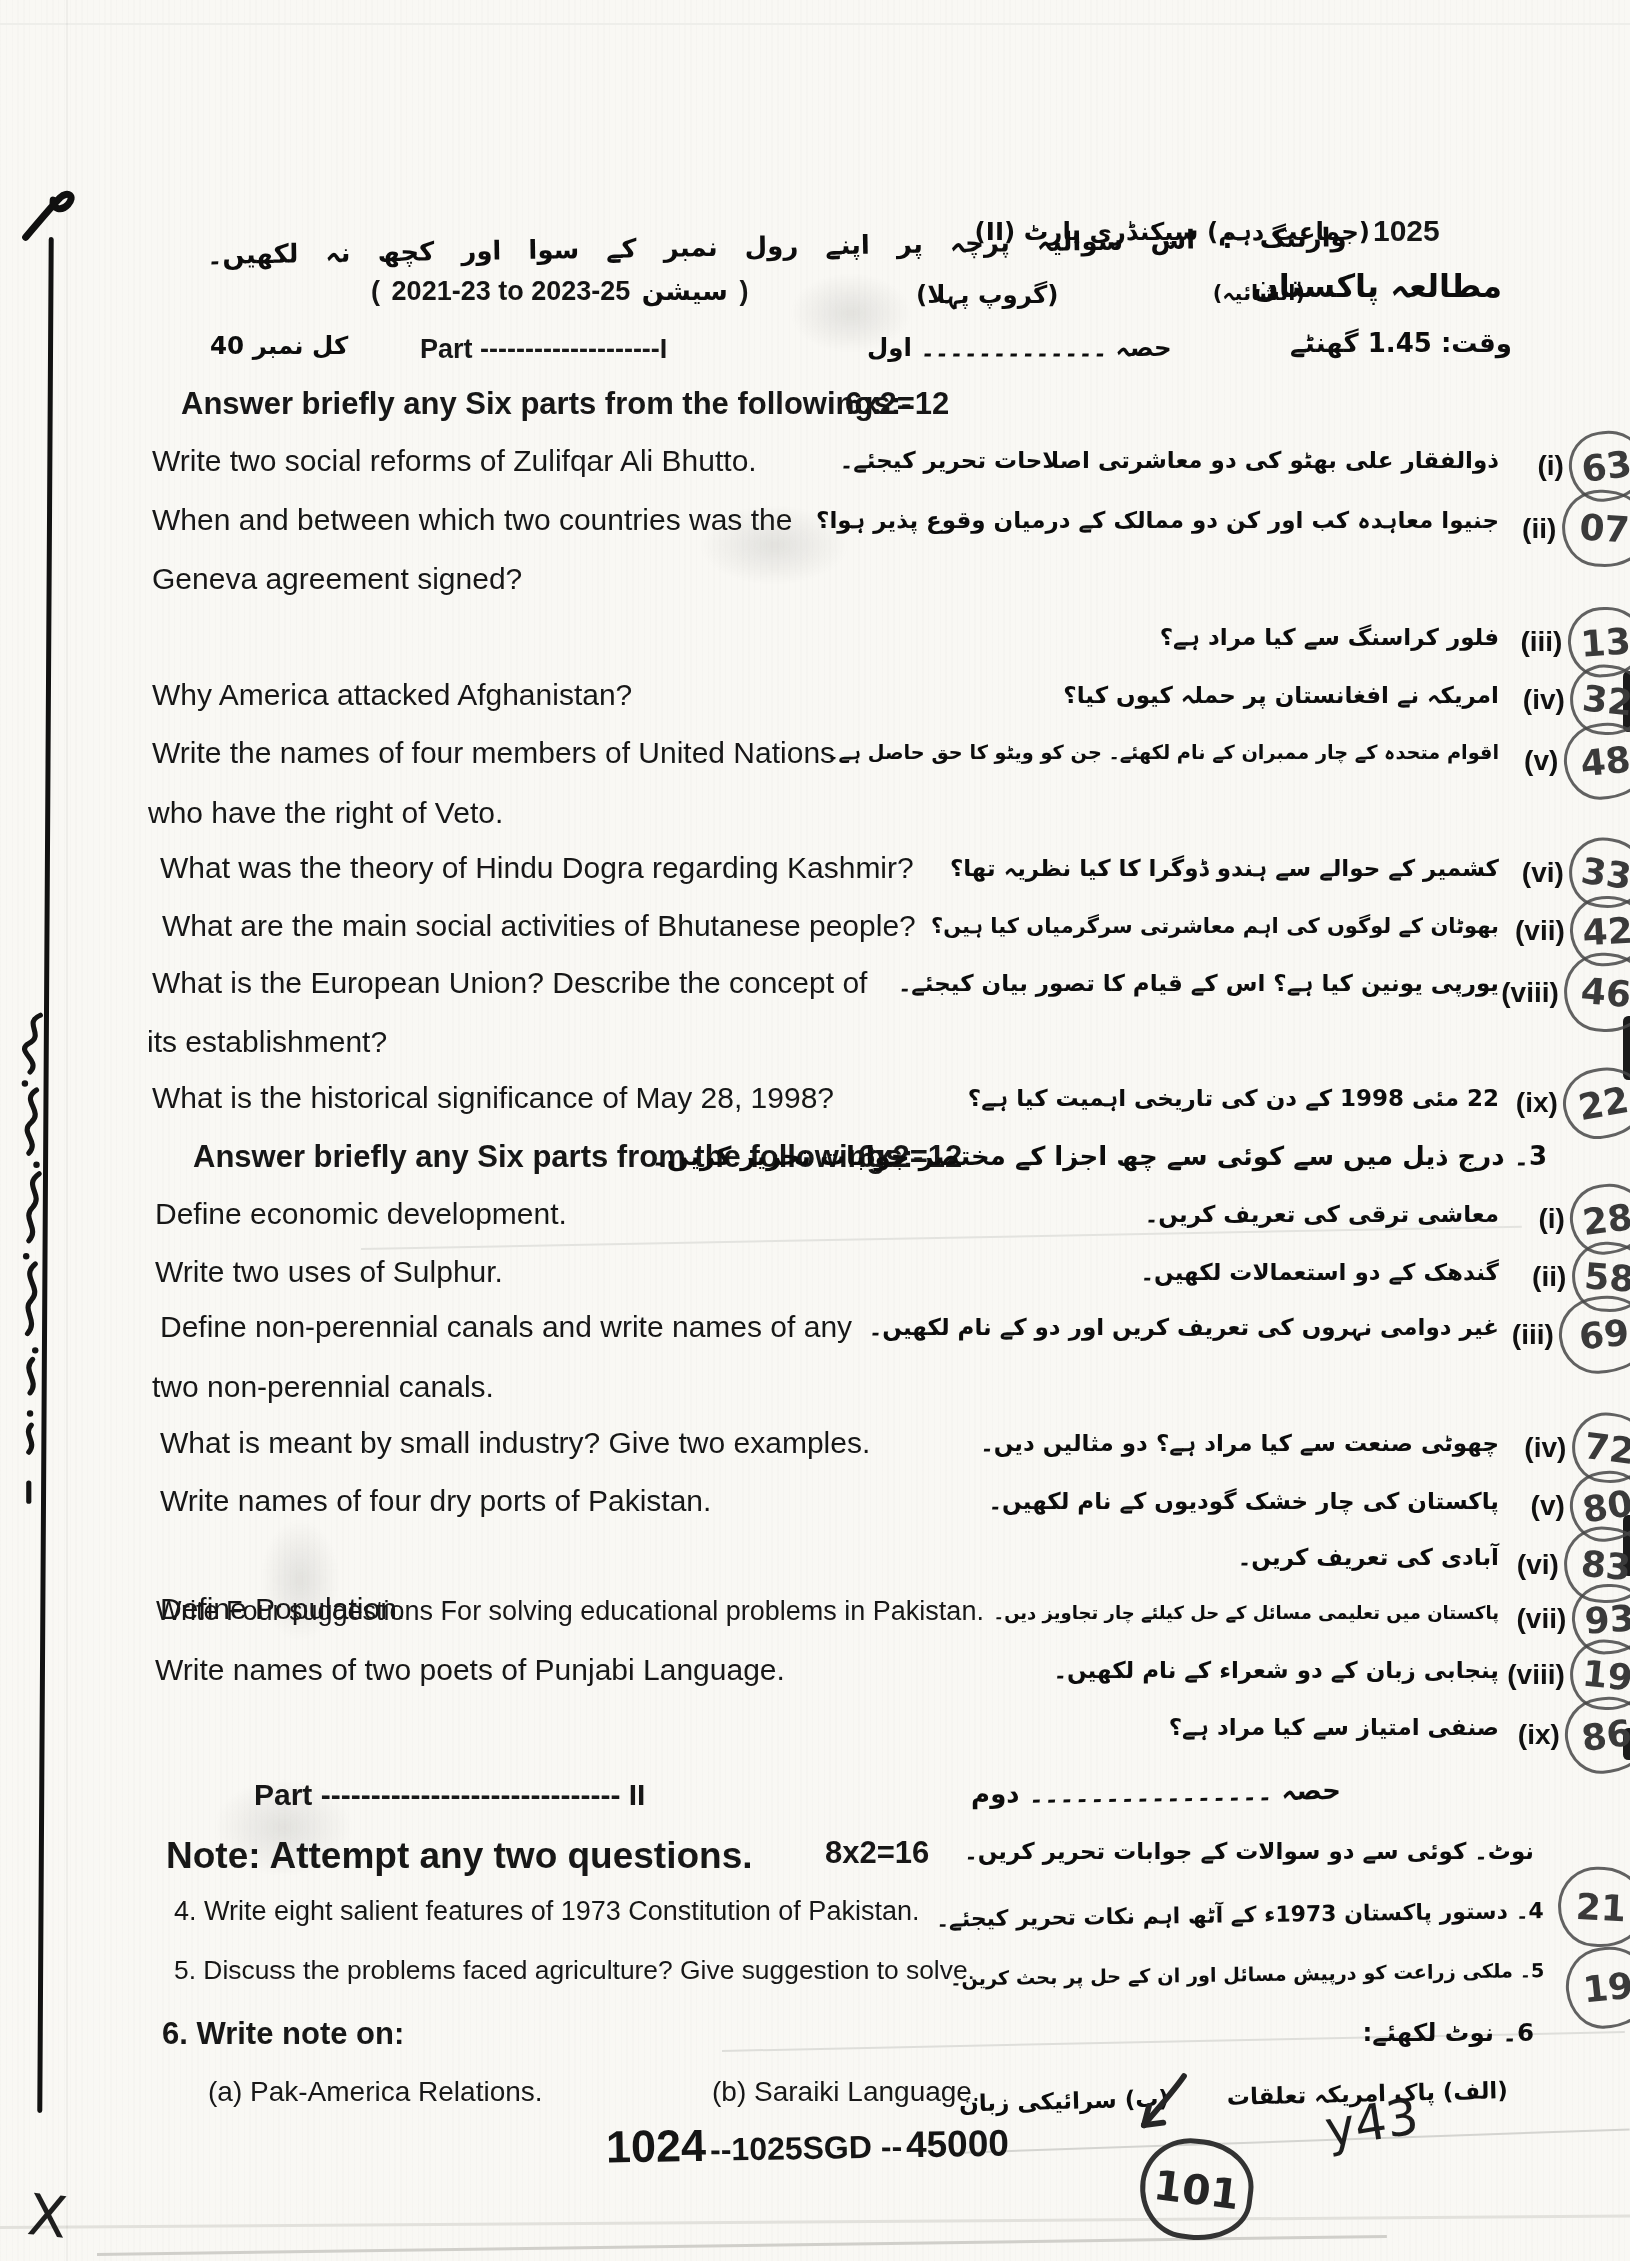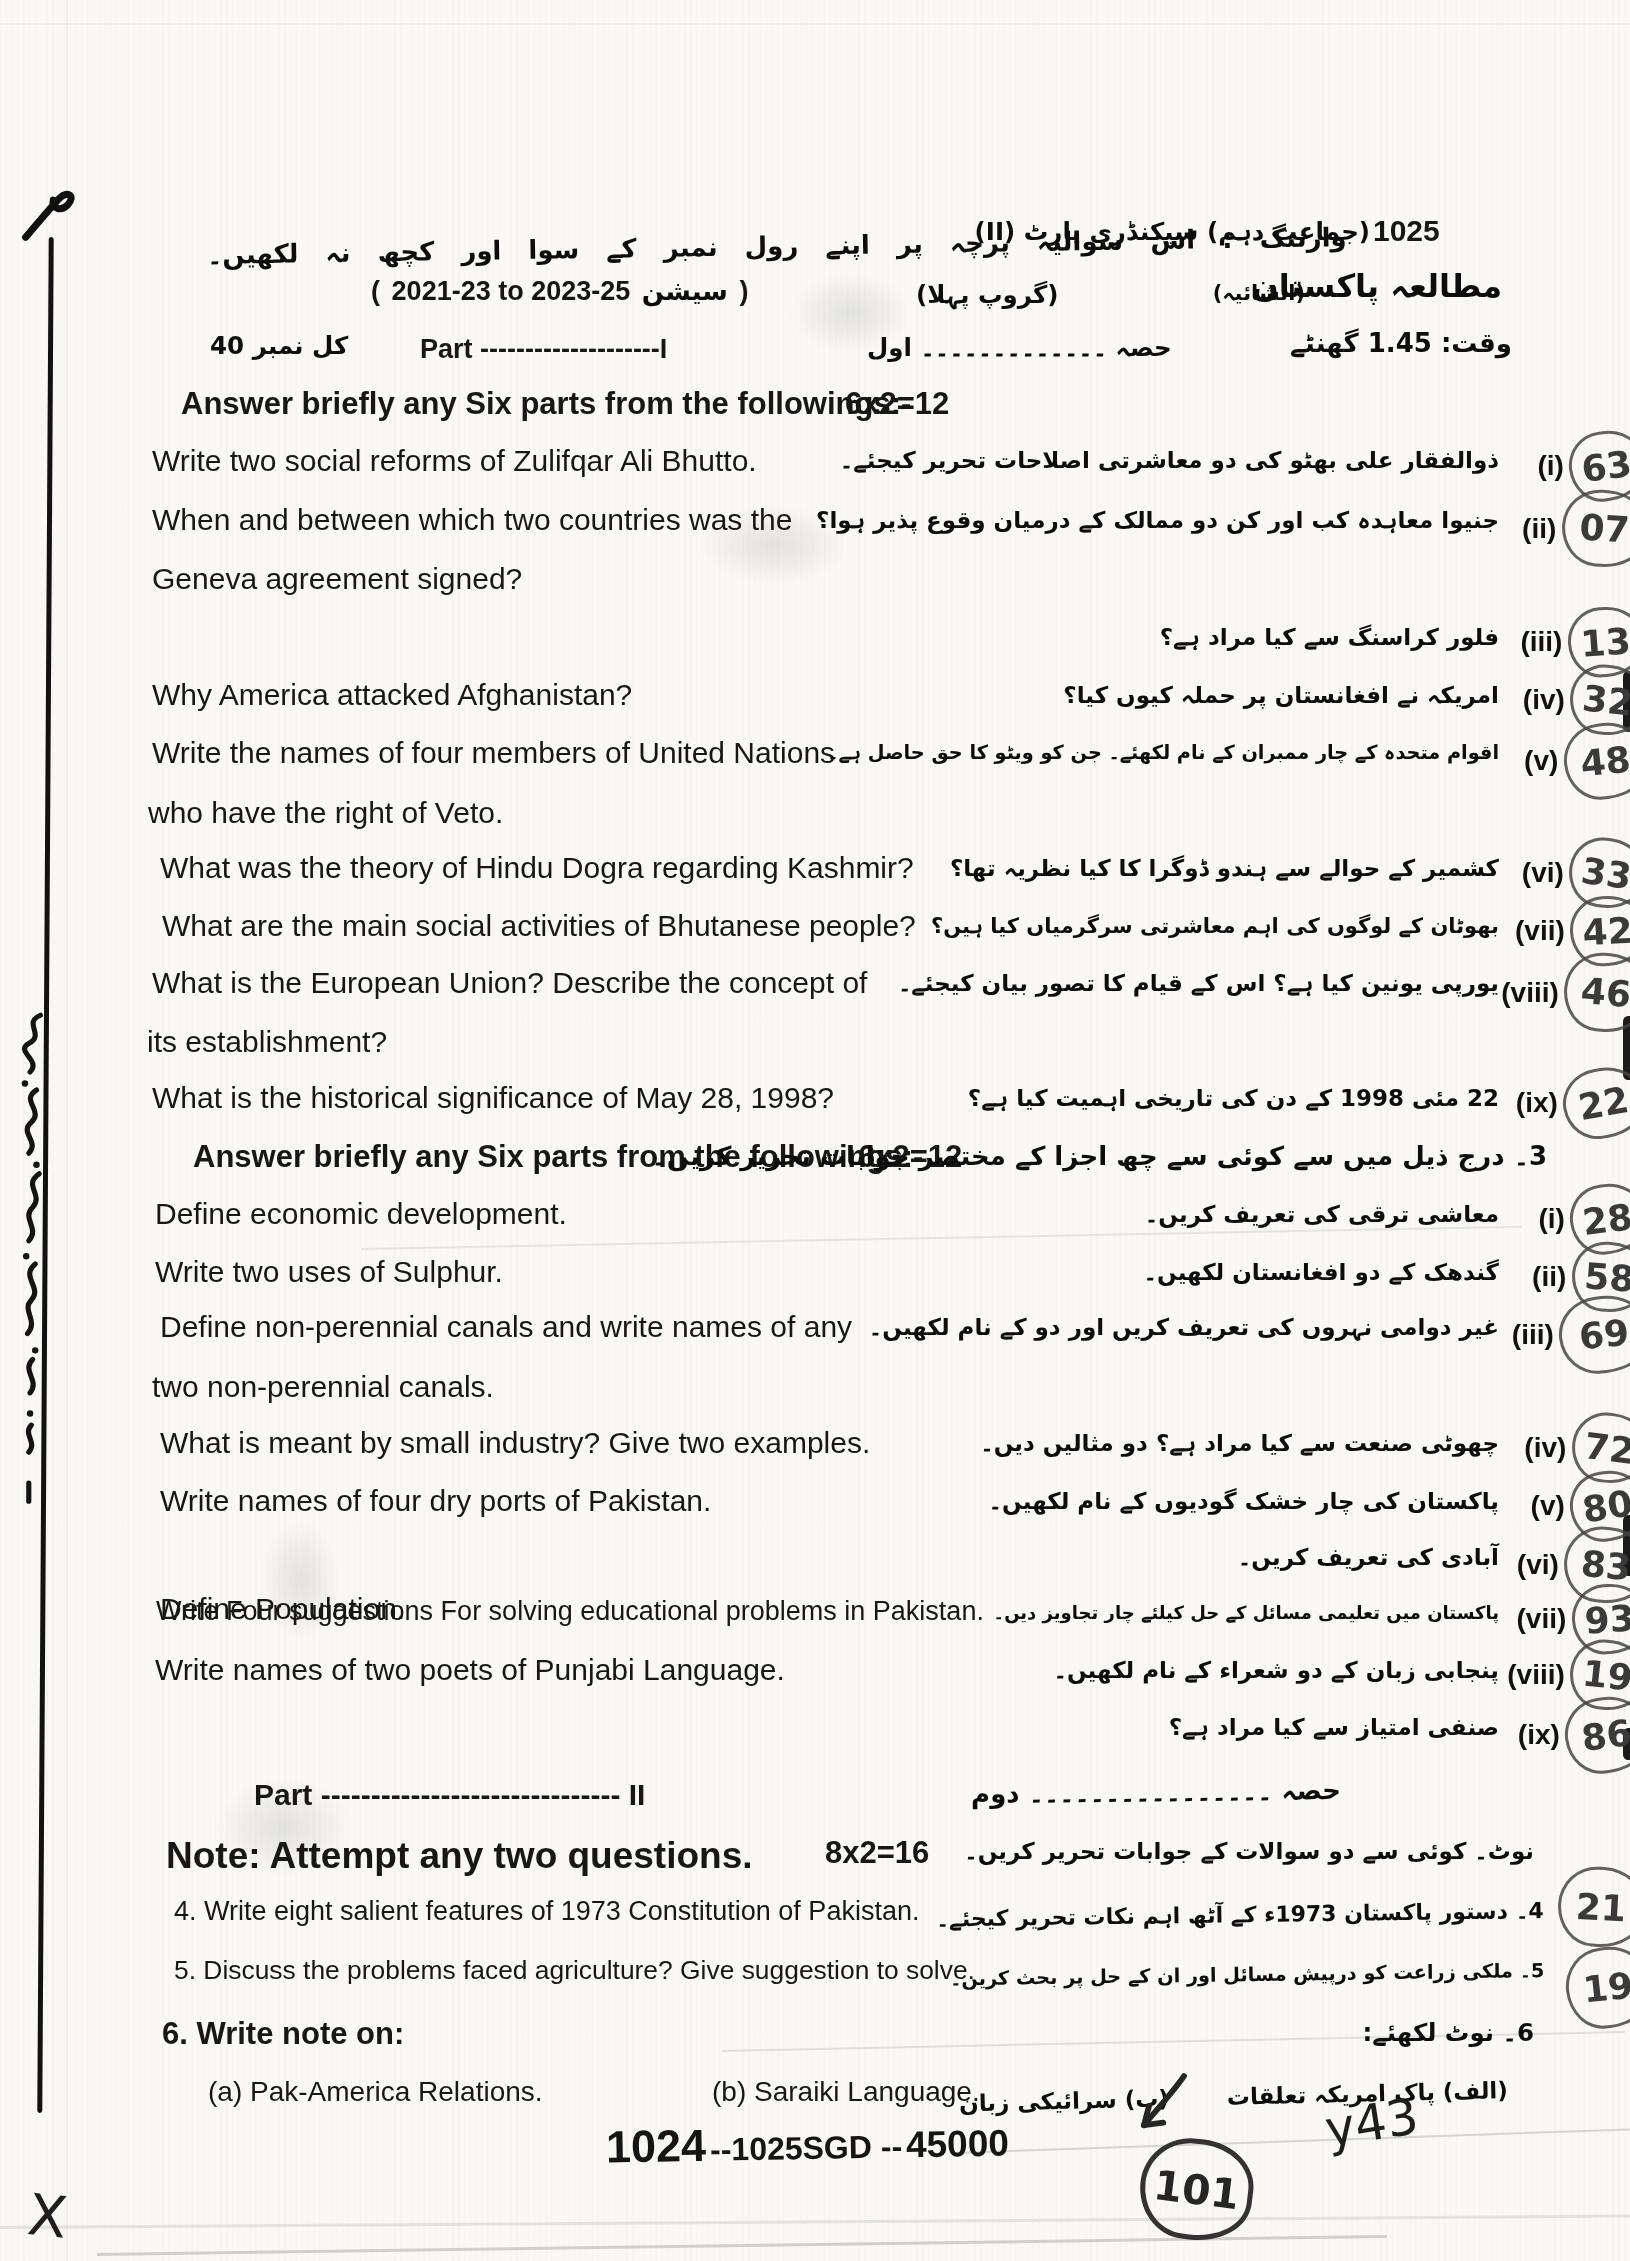--- a/index.html
+++ b/index.html
@@ -176,21 +176,21 @@
   <div class="abs ur" style="right:84px;top:1141px;font-size:26px;">3۔   درج ذیل میں سے کوئی سے چھ  اجزا کے مختصر جوابات تحریر کریں۔</div>
 
   <div class="abs en" style="left:155px;top:1197px;">Define economic development.</div>
   <div class="abs ur" style="right:132px;top:1201px;">معاشی ترقی کی تعریف کریں۔</div>
   <div class="tag" style="right:-14px;top:1184px;">
     <span class="lbl">(i)</span>
     <span class="circle" style="transform:rotate(-7deg);">28</span>
   </div>
 
   <div class="abs en" style="left:155px;top:1255px;">Write two uses of Sulphur.</div>
-  <div class="abs ur" style="right:132px;top:1259px;">گندھک کے دو افغانستان لکھیں۔</div>
+  <div class="abs ur" style="right:132px;top:1259px;">گندھک کے دو استعمالات لکھیں۔</div>
   <div class="tag" style="right:-15.5px;top:1242px;">
     <span class="lbl">(ii)</span>
     <span class="circle" style="transform:rotate(4deg);">58</span>
   </div>
 
   <div class="abs en" style="left:160px;top:1310px;">Define non-perennial canals and write names of any</div>
   <div class="abs en" style="left:152px;top:1370px;">two non-perennial canals.</div>
   <div class="abs ur" style="right:132px;top:1314px;">غیر دوامی نہروں کی تعریف کریں اور دو کے نام لکھیں۔</div>
   <div class="tag" style="right:-18px;top:1296px;">
     <span class="lbl">(iii)</span>

